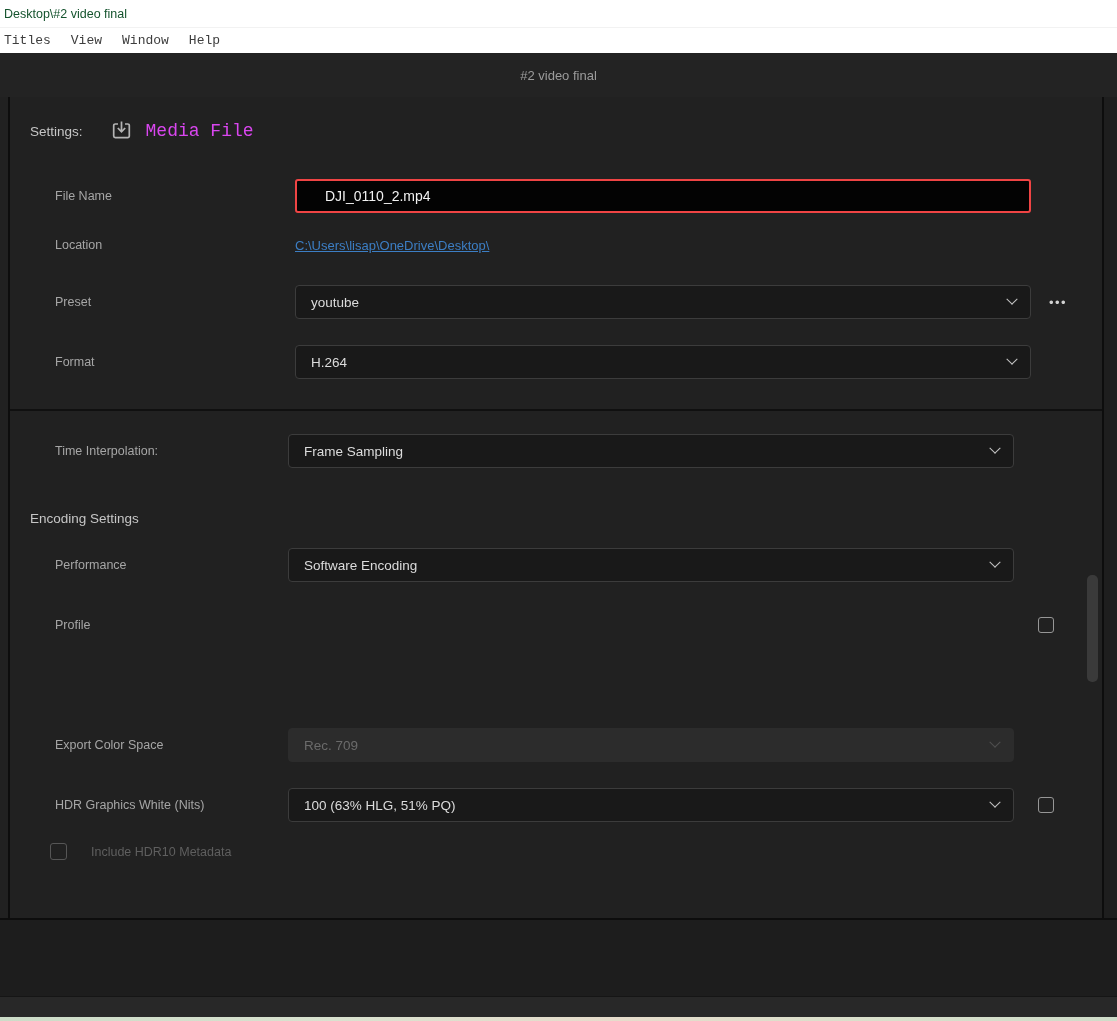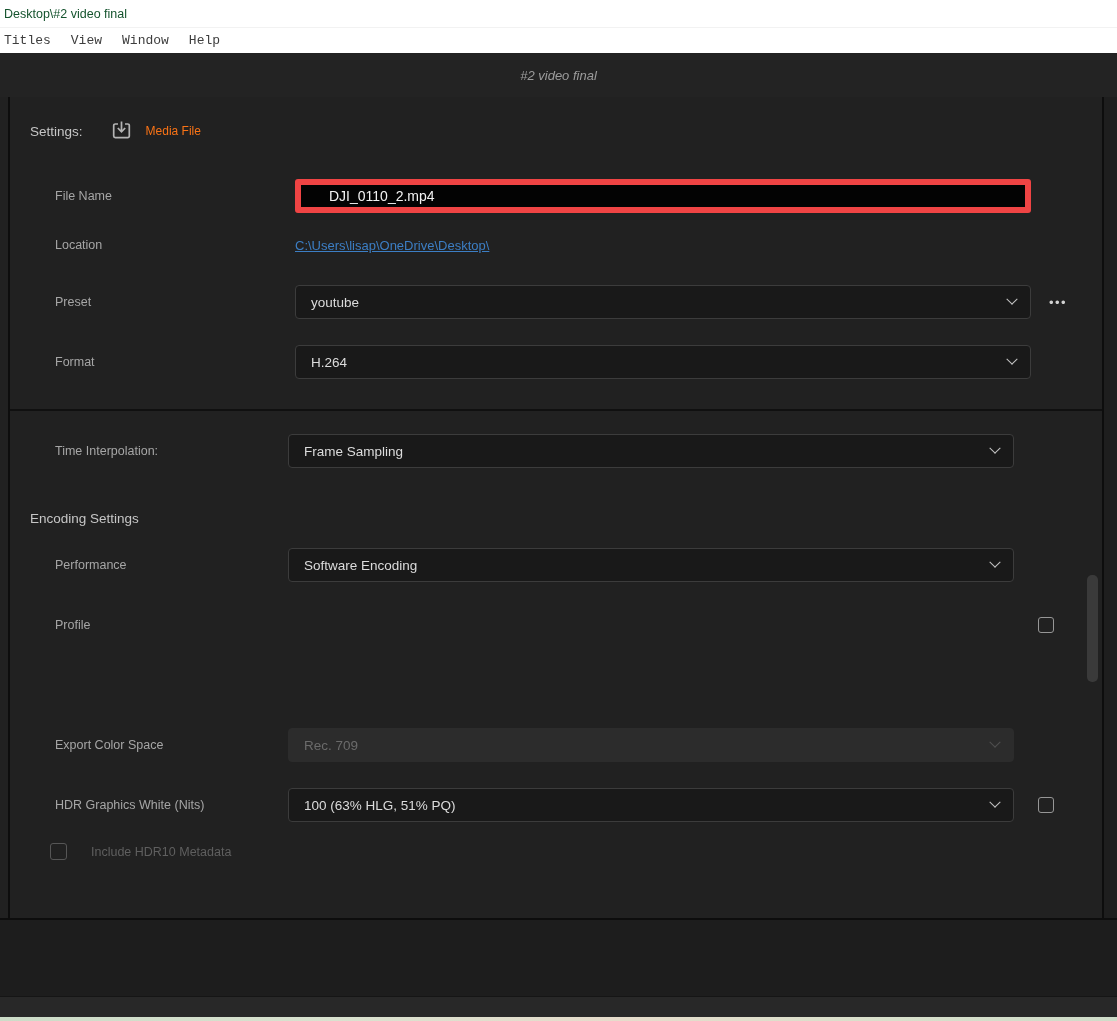--- a/index.html
+++ b/index.html
@@ -11,52 +11,52 @@
     border-bottom:1px solid #f2f2f2; color:#14532d; font-size:12.5px; line-height:28px; padding-left:4px; }
 
   
   .menu-bar { position:absolute; left:0; top:28px; width:1117px; height:25px; background:#ffffff;
     display:flex; align-items:center; padding-left:4px; }
   .menu-item { color:#3d3d3d; font-size:13px; margin-right:8px; padding:2px 6px; cursor:default;font-family:Liberation Mono, monospace; }
   .menu-item:first-child { padding-left:0; }
 
   
   .header-bar { position:absolute; left:0; top:53px; width:1117px; height:44px; background:#232323;
-    display:flex; align-items:center; justify-content:center;font-style:italic; }
+    display:flex; align-items:center; justify-content:center; }
   .header-bar span { color:#9c9c9c; font-size:13px; }
 
   
   .main-panel { position:absolute; left:0; top:97px; width:1117px; height:823px; background:#212121; }
   .edge-left  { position:absolute; left:8px;  top:0; width:2px; height:823px; background:#0d0d0d; }
   .edge-right { position:absolute; left:1102px; top:0; width:2px; height:823px; background:#0d0d0d; }
   .right-col  { position:absolute; left:1104px; top:0; width:13px; height:823px; background:#1e1e1e; }
   .panel-bottom-line { position:absolute; left:0; top:821px; width:1117px; height:2px; background:#0d0d0d; }
   .divider { position:absolute; left:10px; top:312px; width:1092px; height:2px; background:#101010; }
 
   .settings-head { position:absolute; left:30px; top:22px; height:24px; display:flex; align-items:center; }
   .settings-head .cap { color:#c6c6c6; font-size:13.5px; }
   .settings-head .icon { margin-left:28px; margin-right:14px; display:flex; align-items:center; }
-  .settings-head .media { color:#f97316; font-size:12px; }
+  .settings-head .media { color:#d946ef; font-size:18px;font-family:Liberation Mono, monospace; }
 
   .row { position:absolute; left:0; width:1117px; height:34px; display:flex; align-items:center; }
   .row .lbl { position:absolute; left:55px; color:#a6a6a6; font-size:12.5px; }
   .sec-title { position:absolute; left:30px; color:#c6c6c6; font-size:13.5px; }
 
   .dd { position:absolute; height:34px; background:#191919; border:1px solid #3c3c3c; border-radius:4px;
     display:flex; align-items:center; justify-content:space-between; padding:0 14px 0 15px;
     color:#dcdcdc; font-size:13.5px; cursor:default; }
   .dd.wide { left:295px; width:736px; }
   .dd.narrow { left:288px; width:726px; }
   .chev { width:8px; height:8px; border-right:1.7px solid #c4c4c4; border-bottom:1.7px solid #c4c4c4;
     transform:rotate(45deg) translate(-2px,-2px); flex:0 0 auto; }
   .dd.disabled { background:#2c2c2c; border-color:#2c2c2c; color:#6b6b6b; }
   .dd.disabled .chev { border-color:#4f4f4f; }
 
   .file-input { position:absolute; left:295px; width:736px; height:34px; background:#030303;
-    border:6px solid #ef4444; border-radius:3px; color:#f2f2f2; font-size:14px;
+    border:2px solid #ef4444; border-radius:3px; color:#f2f2f2; font-size:14px;
     padding-left:28px; font-family:"Liberation Sans", sans-serif; outline:none; }
 
   .loc-link { position:absolute; left:295px; color:#3c7ec4; font-size:13px; text-decoration:underline; cursor:pointer; }
 
   .more-btn { position:absolute; left:1049px; color:#d2d2d2; font-size:13px; letter-spacing:1.5px; cursor:default; }
 
   .cbx { position:absolute; left:1038px; width:16px; height:16px; border:1.6px solid #969696; border-radius:3px; background:transparent; cursor:default; }
 
   .inline-check-row { position:absolute; left:50px; top:746px; display:flex; align-items:center; }
   .inline-check-row .cbx2 { width:17px; height:17px; border:1.6px solid #565656; border-radius:3px; margin-right:24px; }

